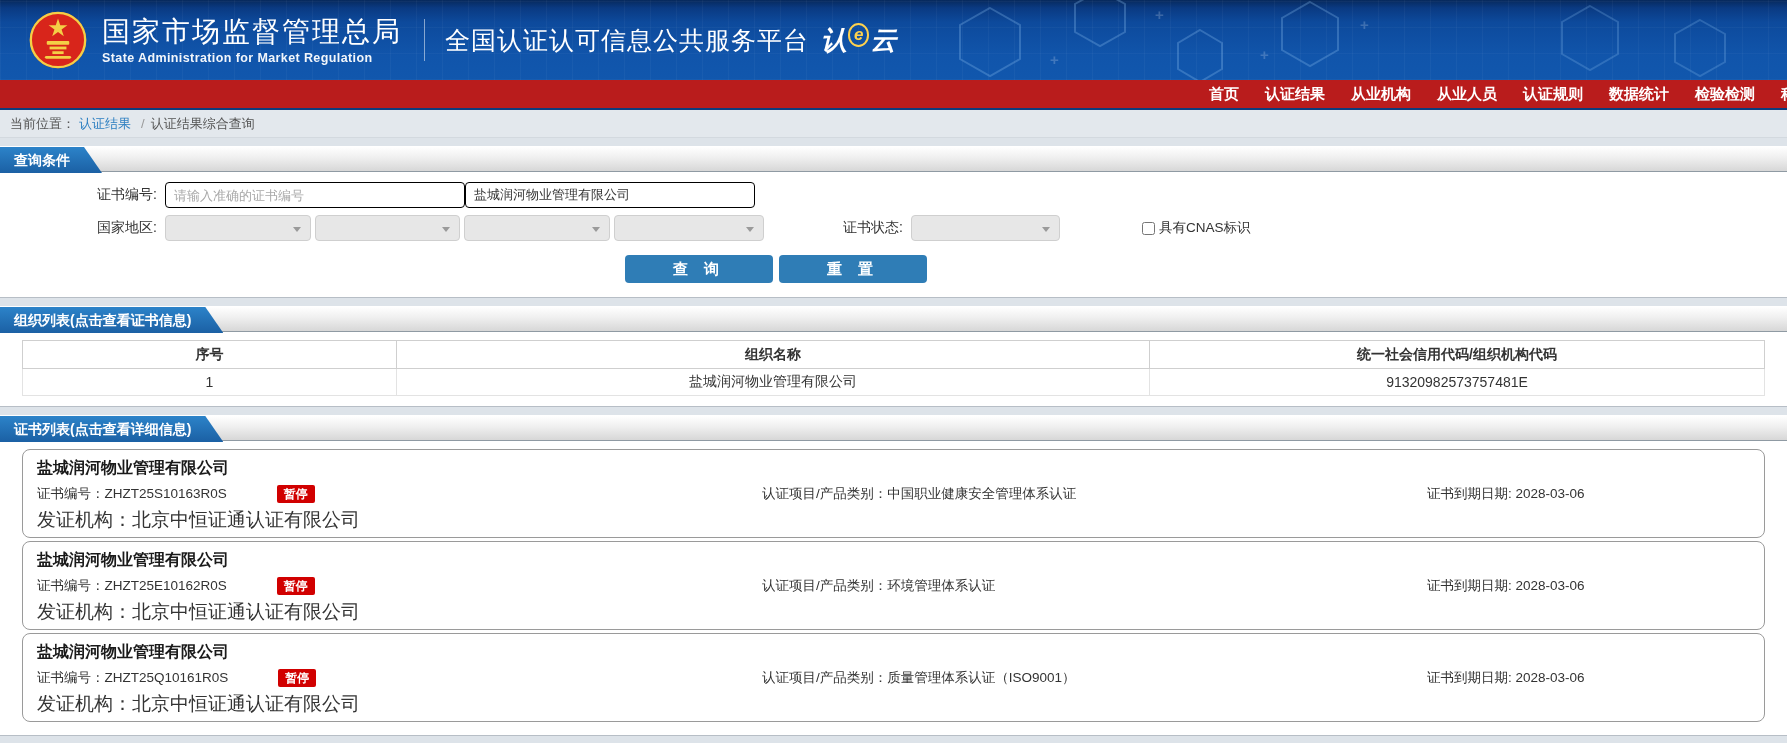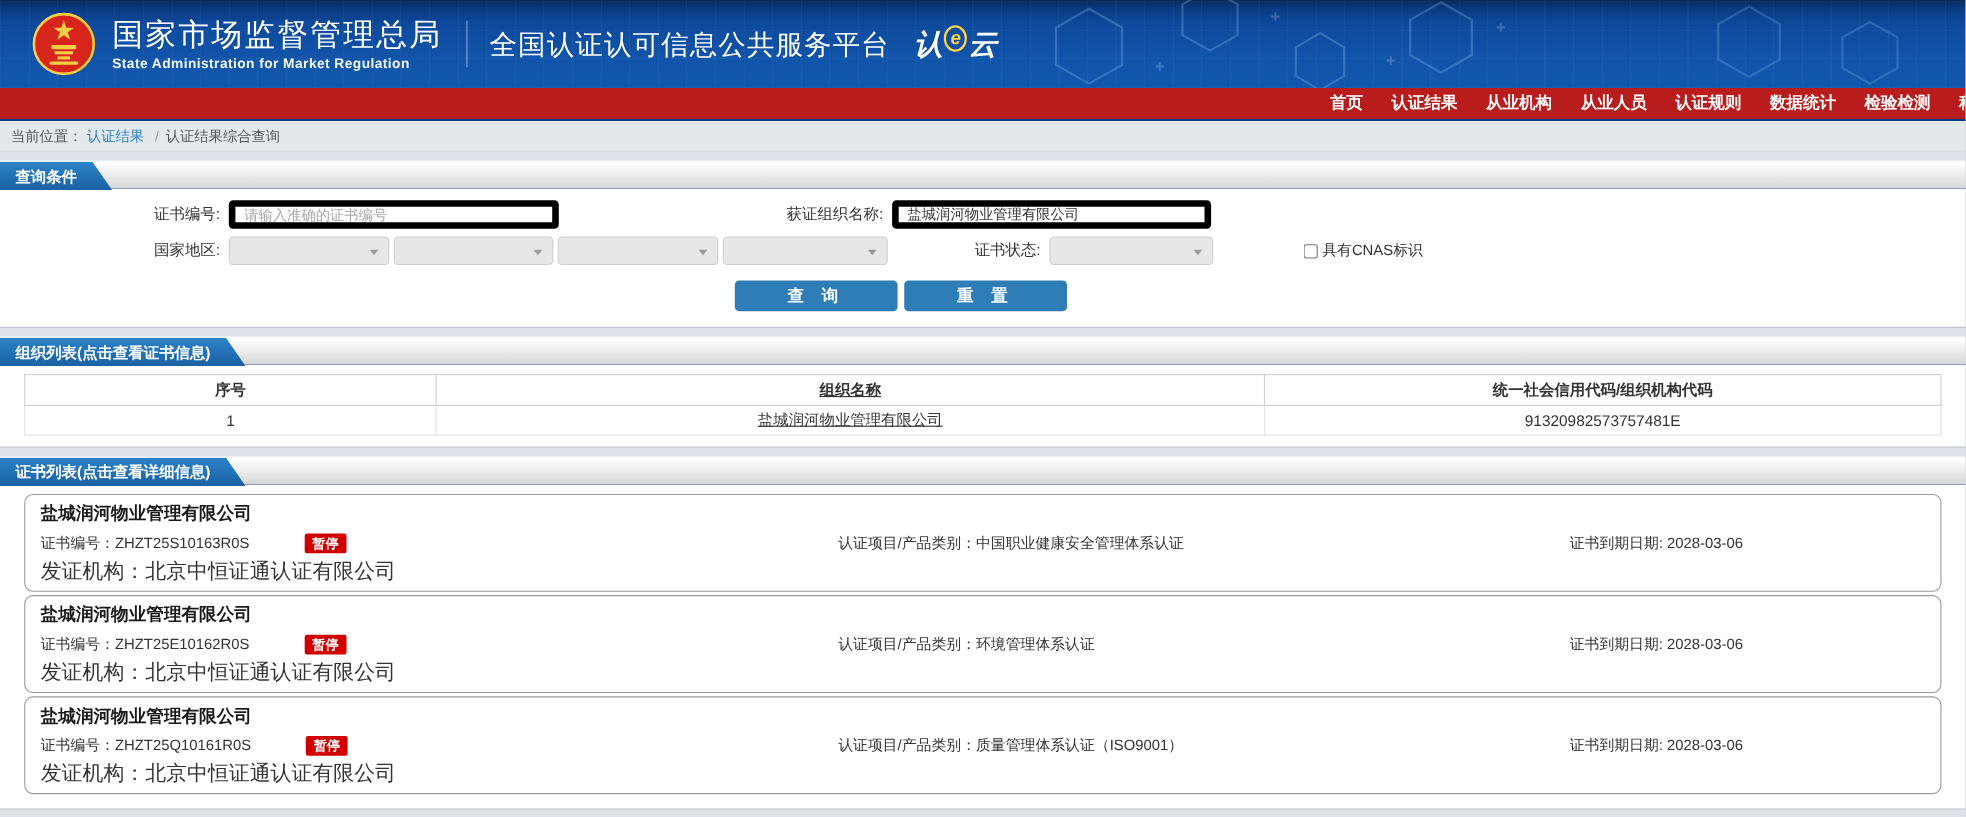--- a/index.html
+++ b/index.html
@@ -19,21 +19,21 @@
       repeating-linear-gradient(90deg, rgba(255,255,255,.035) 0 1px, transparent 1px 26px),
       repeating-linear-gradient(0deg, rgba(255,255,255,.03) 0 1px, transparent 1px 26px);
   }
   .brand{ position:relative; display:flex; align-items:center; height:100%; padding-left:28px; z-index:2; }
   .emblem{ width:60px; height:60px; flex:0 0 auto; }
   .agency{ margin-left:14px; color:#fff; }
   .agency-cn{ font-size:28px; font-weight:normal; letter-spacing:2px; line-height:32px; }
   .agency-en{ font-size:12.5px; font-weight:bold; letter-spacing:.4px; margin-top:3px; color:#f2f6fb; }
   .v-divider{ width:1px; height:42px; background:rgba(255,255,255,.5); margin:0 20px 0 22px; }
   .platform{ color:#fff; font-size:25px; letter-spacing:1px; font-weight:500; }
-  .site-logo{ margin-left:22px; color:#fff; font-style:italic; font-weight:bold; white-space:nowrap;text-align:right; }
+  .site-logo{ margin-left:12px; color:#fff; font-style:italic; font-weight:bold; white-space:nowrap;text-align:right; }
   .lg1,.lg2{ font-size:26px; }
   .lge{ font-size:17px; color:#ffd24d; border:2px solid #ffd24d; border-radius:50%; padding:0 4px 1px 4px; position:relative; top:-9px; margin:0 1px; }
   .hex-decor{ position:absolute; top:0; left:950px; z-index:1; opacity:.9; }
   .hex-decor2{ position:absolute; top:0; left:1540px; z-index:1; }
 
   
   .main-nav{
     height:30px; background:#b91c1c; border-bottom:2px solid #0c3c7c;
     display:flex; justify-content:flex-end; align-items:center;
   }
@@ -58,25 +58,25 @@
   .section-tab{
     display:inline-block; height:26px; line-height:26px; padding:0 32px 0 14px;
     background:linear-gradient(180deg,#2c83c9,#1b60a4);
     color:#fff; font-size:14px; font-weight:bold;
     clip-path:polygon(0 0, calc(100% - 18px) 0, 100% 100%, 0 100%);
   }
 
   .white-section{ background:#fff; border-bottom:1px solid #b7bec6; }
 
   
-  .query-form{ padding:10px 0 10px 0;margin-left:43px; }
+  .query-form{ padding:10px 0 10px 0; }
   .f-row{ display:flex; align-items:center; margin-bottom:7px; }
   .f-label{ width:165px; text-align:right; padding-right:8px; font-size:14px; color:#333; flex:0 0 auto; }
   .txt{
-    height:26px; border:6px solid #000000; border-radius:4px; padding:0 8px;
+    height:26px; border:1px solid #000000; border-radius:4px; padding:0 8px;
     font-size:13px; color:#333; font-family:inherit; outline:none; background:#fff;
   }
   .txt::placeholder{ color:#a9a9a9; }
   .dd{ position:relative; height:26px; border:1px solid #c6c6c6; border-radius:4px; background:#fff; flex:0 0 auto; }
   .dd .arr{ position:absolute; right:9px; top:11px; width:0; height:0; border:4px solid transparent; border-top:5px solid #888; }
   .dd.gray{ background:#e7e7e7; border-color:#cfcfcf; }
   .dd.gray .arr{ border-top-color:#9a9a9a; }
   .status-label{ width:147px; text-align:right; padding-right:8px; font-size:14px; color:#333; }
   .cnas{ display:flex; align-items:center; margin-left:46px; font-size:13.5px; color:#333;padding-left:36px; }
   .cnas input{ width:13px; height:13px; margin-right:4px; }
@@ -85,21 +85,21 @@
     width:148px; height:28px; border:none; border-radius:4px; background:#2f7db6;
     color:#fff; font-size:15px; font-weight:bold; letter-spacing:6px; cursor:pointer; font-family:inherit;
   }
 
   
   .org-table-wrap{ padding:8px 22px 10px 22px; }
   table.org-table{ width:100%; border-collapse:collapse; font-size:14px; color:#333; }
   table.org-table th{ border:1px solid #cfcfcf; height:28px; font-weight:bold; text-align:center; background:#fff; }
   table.org-table td{ border:1px solid #e3e3e3; border-top:none; height:27px; text-align:center; }
   table.org-table th.c1, table.org-table td.c1{ width:374px; }
-  table.org-table th.c2, table.org-table td.c2{ width:753px;text-decoration:underline; }
+  table.org-table th.c2, table.org-table td.c2{ width:753px; }
 
   
   .cards-wrap{ padding:8px 22px 10px 22px; }
   .card{ border:1px solid #9a9a9a; border-radius:8px; background:#fff; padding:5px 0 4px 0; margin-bottom:3px; cursor:pointer; }
   .card-title{ padding-left:14px; font-size:16px; font-weight:bold; color:#1a1a1a; line-height:26px; }
   .card-detail{ display:flex; align-items:center; height:26px; font-size:13.5px; color:#333; }
   .cd-left{ padding-left:14px; width:739px; display:flex; align-items:center; flex:0 0 auto;gap:28px; }
   .cd-mid{ width:665px; flex:0 0 auto; }
   .cd-right{ flex:1 1 auto; }
   .badge{ background:#d10000; color:#fff; font-size:12px; font-weight:bold; padding:2px 7px; border-radius:2px; margin-left:22px; line-height:14px; }
@@ -171,21 +171,20 @@
 
   <div class="section-tabbar">
     <div class="section-tab">查询条件</div>
   </div>
   <div class="white-section">
     <div class="query-form">
 
       <div class="f-row">
         <div class="f-label">证书编号:</div>
         <input class="txt" style="width: 300px;" type="text" placeholder="请输入准确的证书编号">
-        <div class="f-label" style="width:303px">获证组织名称:</div>
         <input class="txt" style="width: 290px;" type="text" value="盐城润河物业管理有限公司">
       </div>
 
 
       <div class="f-row">
         <div class="f-label">国家地区:</div>
         <div class="dd gray" style="width:146px; margin-right:4px">
             <span class="arr"></span>
           </div>
         <div class="dd gray" style="width:145px; margin-right:4px">

